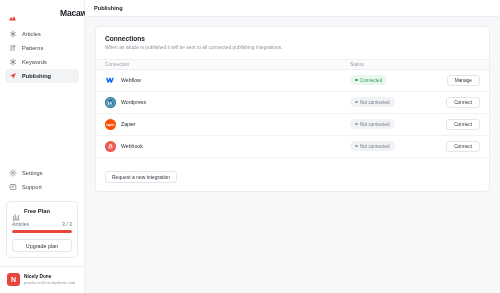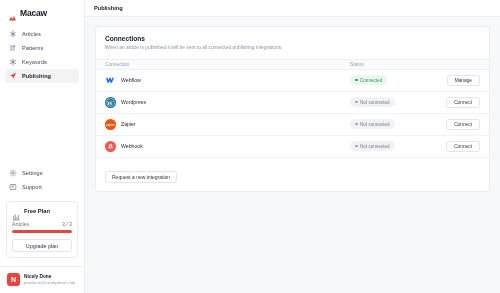--- a/index.html
+++ b/index.html
@@ -18,21 +18,21 @@
     border-right: 1px solid #eceef1;
     display: flex; flex-direction: column;
     padding: 7px 0 0 0;
     flex: 0 0 85px;
   }
   .logo {
     display: flex; align-items: center; gap: 3px;
     padding: 1px 0 0 8px; margin-bottom: 9px;
   }
   .logo-mark { width: 9px; height: 9px; flex: 0 0 9px; }
-  .logo-text { font-size: 8.5px; font-weight: bold; color: #171b22; letter-spacing: -0.2px; }
+  .logo-text { font-size: 8.5px; font-weight: bold; color: #171b22; letter-spacing: -0.2px; margin-left: 40px; }
 
   .nav { display: flex; flex-direction: column; gap: 0px; padding: 0 5px; }
   .nav-item {
     display: flex; align-items: center; gap: 5px;
     height: 14px; padding: 0 4px;
     border-radius: 3px; cursor: pointer;
   }
   .nav-item.active { background: #f2f3f5; }
   .nav-ico { width: 8px; height: 8px; flex: 0 0 8px; display: flex; align-items: center; justify-content: center; }
   .nav-label { font-size: 5.6px; color: #3f4551; letter-spacing: 0.05px; }

